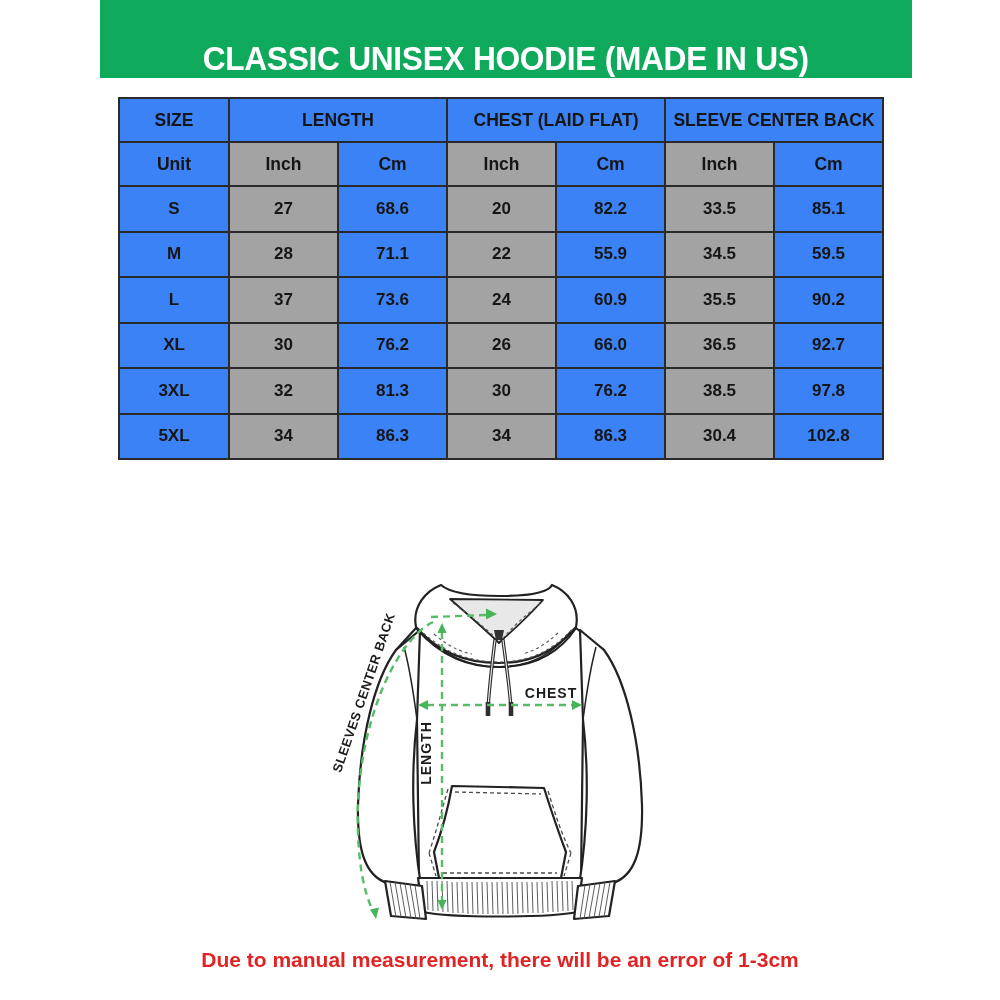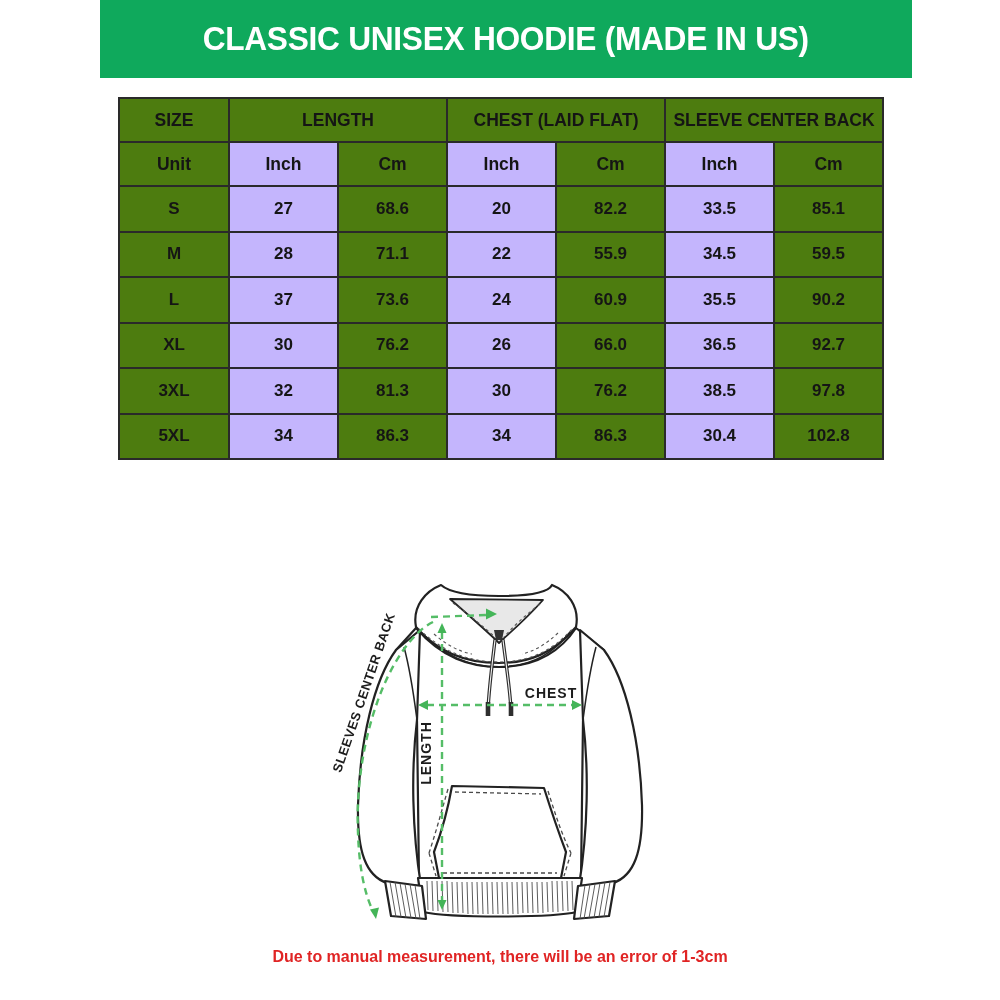--- a/index.html
+++ b/index.html
@@ -3,48 +3,48 @@
 <meta charset="utf-8">
 <style>
   html,body{margin:0;padding:0;}
   body{
     width:1000px;height:1000px;position:relative;background:#ffffff;
     font-family:"Liberation Sans","DejaVu Sans",sans-serif;
     -webkit-font-smoothing:antialiased;
   }
   .banner{
     position:absolute;left:100px;top:0;width:812px;height:78px;
-    background:#0FA95C;display:flex;align-items:center;justify-content:center;
+    background:#0FA95C;display:flex;align-items:flex-end;justify-content:center;
   }
   .banner-title{
     color:#ffffff;font-size:33px;font-weight:800;letter-spacing:-.3px;
     transform:scaleX(.96);white-space:nowrap;
   }
   table.size-chart{
     position:absolute;left:118px;top:97px;width:764px;
     border-collapse:collapse;table-layout:fixed;
     border:2.5px solid #1c1c1c;
   }
   table.size-chart th,table.size-chart td{
     border:2px solid #2a2a2a;text-align:center;vertical-align:middle;
     color:#151515;padding:0;
   }
   table.size-chart th{font-size:17.5px;font-weight:700;height:42px;}
   table.size-chart td{font-size:17px;font-weight:600;height:43.5px;}
   table.size-chart td.size-col{font-weight:700;}
-  .g{background:#4d7c0f;}
-  .w{background:#c4b5fd;}
+  .g{background:#3b82f6;}
+  .w{background:#a3a3a3;}
   .diagram{position:absolute;left:300px;top:570px;}
   .diag-label{
     font-family:"Liberation Sans","DejaVu Sans",sans-serif;
     font-weight:700;fill:#1c1c1c;
   }
   .footer-note{
     position:absolute;left:0;top:948px;width:1000px;text-align:center;
-    color:#E02424;font-size:16px;font-weight:700;
+    color:#E02424;font-size:21px;font-weight:700;
   }
 </style>
 </head>
 <body>
 
 <div class="banner">
   <span class="banner-title">CLASSIC UNISEX HOODIE (MADE IN US)</span>
 </div>
 
 <table class="size-chart">

